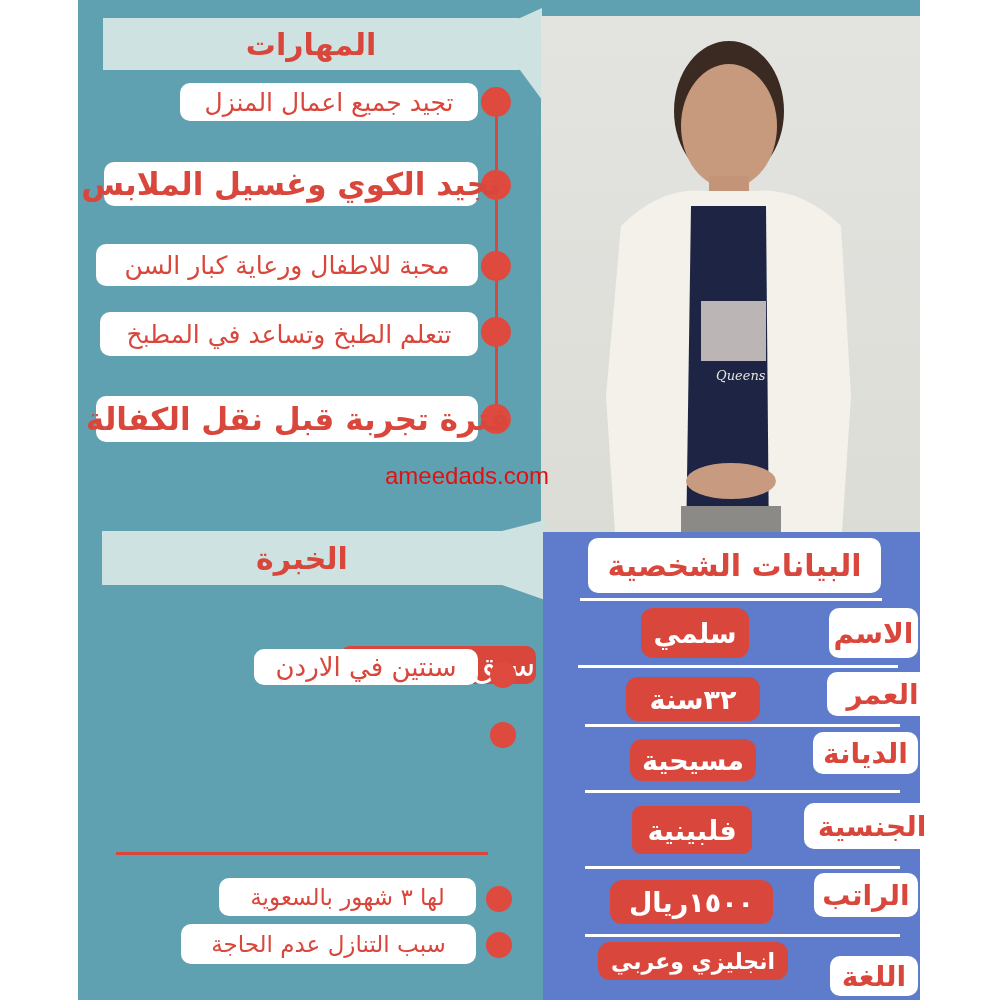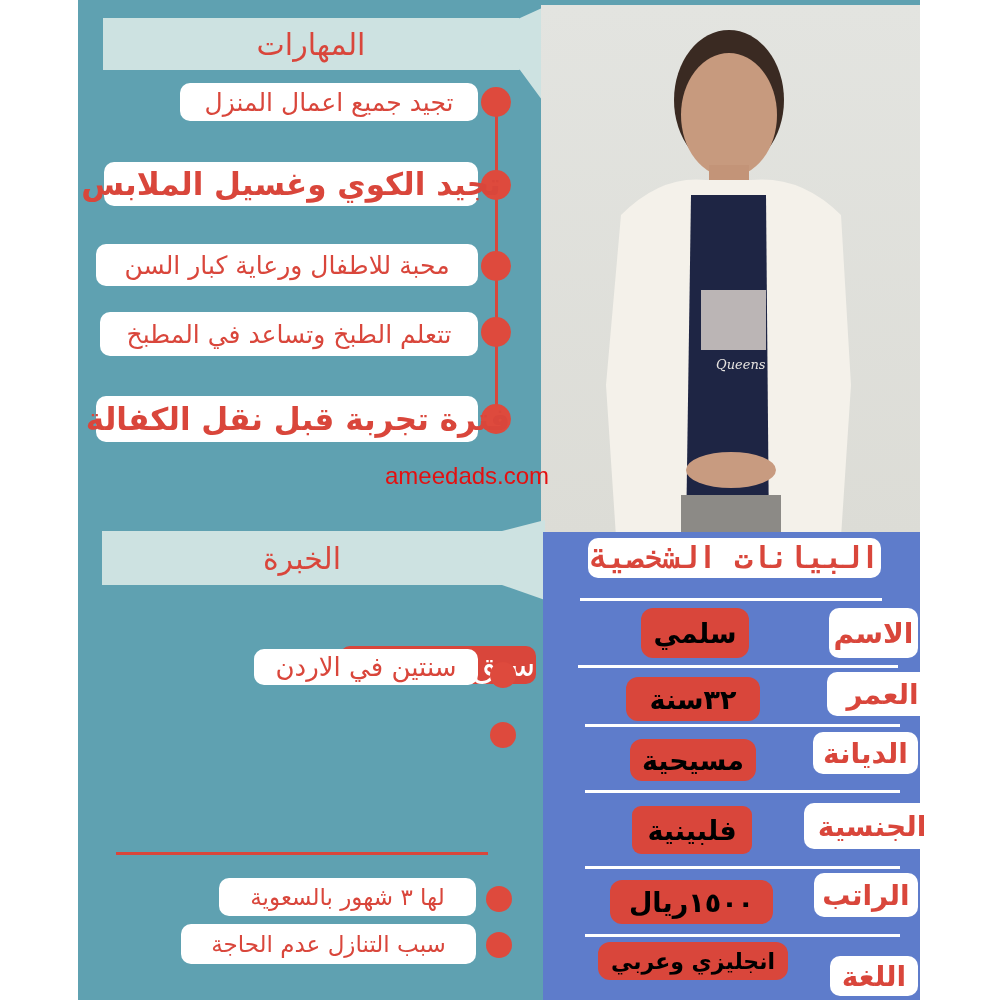--- a/index.html
+++ b/index.html
@@ -3,52 +3,52 @@
 <meta charset="utf-8">
 <style>
   * { box-sizing: border-box; margin: 0; padding: 0; }
   html, body { width: 1000px; height: 1000px; background: #ffffff; overflow: hidden; }
   body { position: relative; font-family: "DejaVu Sans", sans-serif; }
 
   .card { position: absolute; left: 78px; top: 0; width: 842px; height: 1000px; background: #5fa1b1; }
 
   
   .banner { position: absolute; background: #cde2e1; display: flex; align-items: center; justify-content: center; }
-  .banner .title { color: #d9463b; font-size: 30px; font-weight: normal; direction: rtl; }
+  .banner .title { color: #d9463b; font-size: 30px; font-weight: bold; direction: rtl; }
 
   .b1 { left: 103px; top: 18px; width: 416px; height: 52px; }
   .b2 { left: 102px; top: 531px; width: 400px; height: 54px; }
 
   
   .vline { position: absolute; width: 3px; background: #d9463b; }
   .dot { position: absolute; width: 30px; height: 30px; border-radius: 50%; background: #de4a3d; }
   .dot.sm { width: 26px; height: 26px; }
 
   .pill { position: absolute; background: #ffffff; border-radius: 10px; color: #d9463b; direction: rtl;
           display: flex; align-items: center; justify-content: center; font-size: 25px; white-space: nowrap; padding: 0 8px; }
   .pill.lg { font-size: 31px; font-weight: bold; }
   .pill.red { background: #d9463b; color: #ffffff; }
 
   .hr { position: absolute; height: 3px; background: #d9463b; }
 
   
-  .photo { position: absolute; left: 541px; top: 5px; width: 379px; height: 532px; background: #dfdfda; overflow: hidden; }
+  .photo { position: absolute; left: 541px; top: 16px; width: 379px; height: 532px; background: #dfdfda; overflow: hidden; }
   .photo .wall { position: absolute; inset: 0; background: linear-gradient(180deg, #e3e4e0 0%, #dcdcd6 100%); }
   .person { position: absolute; inset: 0; }
 
   .watermark { position: absolute; left: 385px; top: 462px; color: #e41010; font-family: "Liberation Sans", sans-serif; font-size: 24px; }
 
   
   .info { position: absolute; left: 543px; top: 532px; width: 377px; height: 468px; background: #5e7ccb; }
-  .info-title { position: absolute; left: 588px; top: 538px; width: 293px; height: 40px; background: #fff; border-radius: 10px;
-                color: #d9463b; font-size: 30px; font-weight: bold; direction: rtl; display: flex; align-items: center; justify-content: center; font-family: Liberation Mono, monospace; }
+  .info-title { position: absolute; left: 588px; top: 538px; width: 293px; height: 55px; background: #fff; border-radius: 10px;
+                color: #d9463b; font-size: 30px; font-weight: bold; direction: rtl; display: flex; align-items: center; justify-content: center; }
   .row-line { position: absolute; height: 3px; background: #ffffff; }
   .label { position: absolute; background: #fff; border-radius: 10px; color: #d9463b; font-size: 28px; font-weight: bold; direction: rtl;
            display: flex; align-items: center; justify-content: center; white-space: nowrap; }
-  .value { position: absolute; background: #d9463b; border-radius: 12px; color: #000000; font-size: 27px; font-weight: bold; direction: rtl;
+  .value { position: absolute; background: #d9463b; border-radius: 12px; color: #ffffff; font-size: 27px; font-weight: bold; direction: rtl;
            display: flex; align-items: center; justify-content: center; white-space: nowrap; }
 </style>
 </head>
 <body>
 
 <div class="card"></div>
 
 <div class="banner b1">
   <span class="title">المهارات</span>
 </div>

